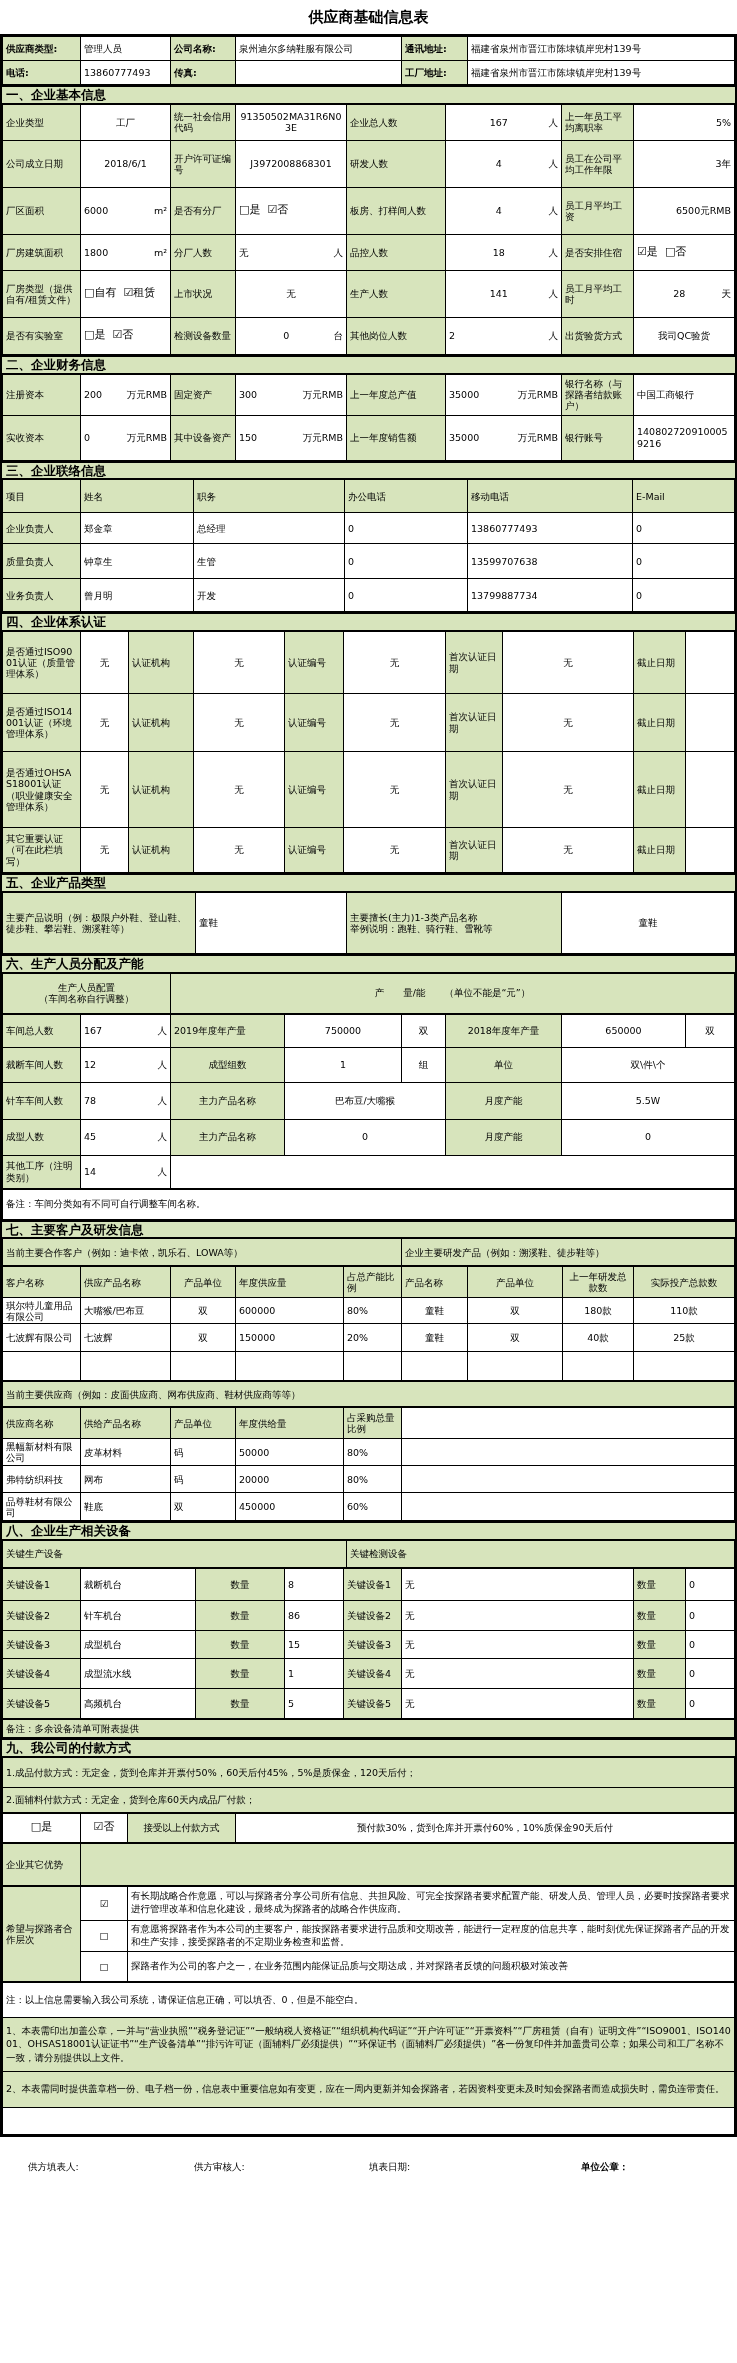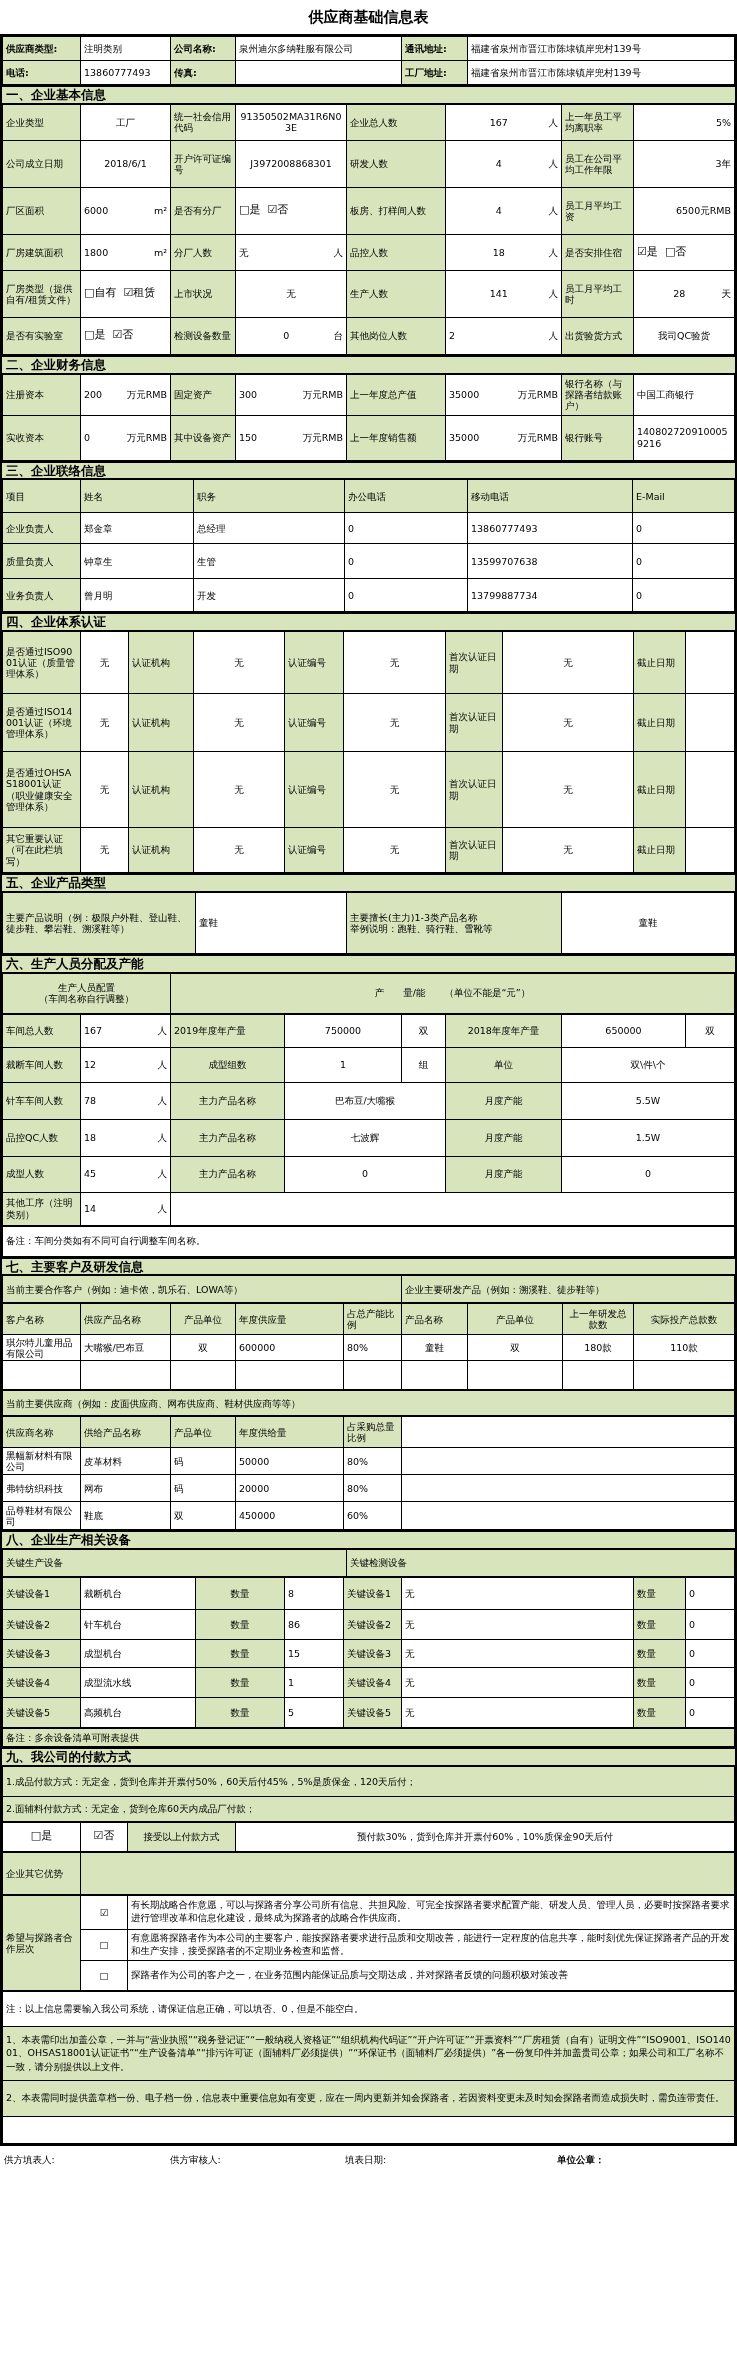--- a/index.html
+++ b/index.html
@@ -18,42 +18,42 @@
   .vu .n{flex:1;text-align:center;}
   .vu .nl{flex:1;text-align:left;}
   .vu .u{text-align:right;white-space:nowrap;}
   .cbp .cb{margin-right:7px;}
   .cb{font-size:11px;}
   .bigcb{font-size:13px;text-align:center;}
   .pre{white-space:pre-line;margin-top:6px;}
   .note-w{background:#fff;}
   .note-g{background:#d7e4bc;}
   .footer{position:relative;height:18px;margin-top:8px;font-size:9.5px;}
-  .footer span{position:absolute;top:0;}
+  .footer span{position:absolute;top:16px;margin-left:24px;}
 </style>
 </head>
 <body>
 
 <div class="title">供应商基础信息表</div>
 
 <div class="form">
 
   <table class="g">
     <colgroup>
         <col style="width:78px">
         <col style="width:90px">
         <col style="width:65px">
         <col style="width:166px">
         <col style="width:66px">
         <col>
     </colgroup>
       <tbody>
         <tr style="height:24px">
       <td class="lab b">供应商类型:</td>
-      <td class="w">注明类别</td>
+      <td class="w">管理人员</td>
       <td class="lab b">公司名称:</td>
       <td class="w">泉州迪尔多纳鞋服有限公司</td>
       <td class="lab b">通讯地址:</td>
       <td class="w">福建省泉州市晋江市陈埭镇岸兜村139号</td>
     </tr>
     <tr style="height:24px">
       <td class="lab b">电话:</td>
       <td class="w">13860777493</td>
       <td class="lab b">传真:</td>
       <td class="w"></td>
@@ -451,33 +451,20 @@
       <td class="w">
             <span class="vu">
               <span class="nl">78</span>
               <span class="u">人</span>
             </span>
           </td>
       <td class="lab c">主力产品名称</td>
       <td class="w c" colspan="2">巴布豆/大嘴猴</td>
       <td class="lab c">月度产能</td>
       <td class="w c" colspan="2">5.5W</td>
-    </tr>
-    <tr style="height:37px">
-      <td class="lab">品控QC人数</td>
-      <td class="w">
-            <span class="vu">
-              <span class="nl">18</span>
-              <span class="u">人</span>
-            </span>
-          </td>
-      <td class="lab c">主力产品名称</td>
-      <td class="w c" colspan="2">七波辉</td>
-      <td class="lab c">月度产能</td>
-      <td class="w c" colspan="2">1.5W</td>
     </tr>
     <tr style="height:36px">
       <td class="lab">成型人数</td>
       <td class="w">
             <span class="vu">
               <span class="nl">45</span>
               <span class="u">人</span>
             </span>
           </td>
       <td class="lab c">主力产品名称</td>
@@ -546,20 +533,31 @@
       <td class="w">琪尔特儿童用品有限公司</td>
       <td class="w">大嘴猴/巴布豆</td>
       <td class="w c">双</td>
       <td class="w">600000</td>
       <td class="w">80%</td>
       <td class="w c">童鞋</td>
       <td class="w c">双</td>
       <td class="w c">180款</td>
       <td class="w c">110款</td>
     </tr>
+    <tr style="height:28px">
+      <td class="w">七波辉有限公司</td>
+      <td class="w">七波辉</td>
+      <td class="w c">双</td>
+      <td class="w">150000</td>
+      <td class="w">20%</td>
+      <td class="w c">童鞋</td>
+      <td class="w c">双</td>
+      <td class="w c">40款</td>
+      <td class="w c">25款</td>
+    </tr>
     <tr style="height:29px">
       <td class="w"></td>
       <td class="w"></td>
       <td class="w"></td>
       <td class="w"></td>
       <td class="w"></td>
       <td class="w"></td>
       <td class="w"></td>
       <td class="w"></td>
       <td class="w"></td>

